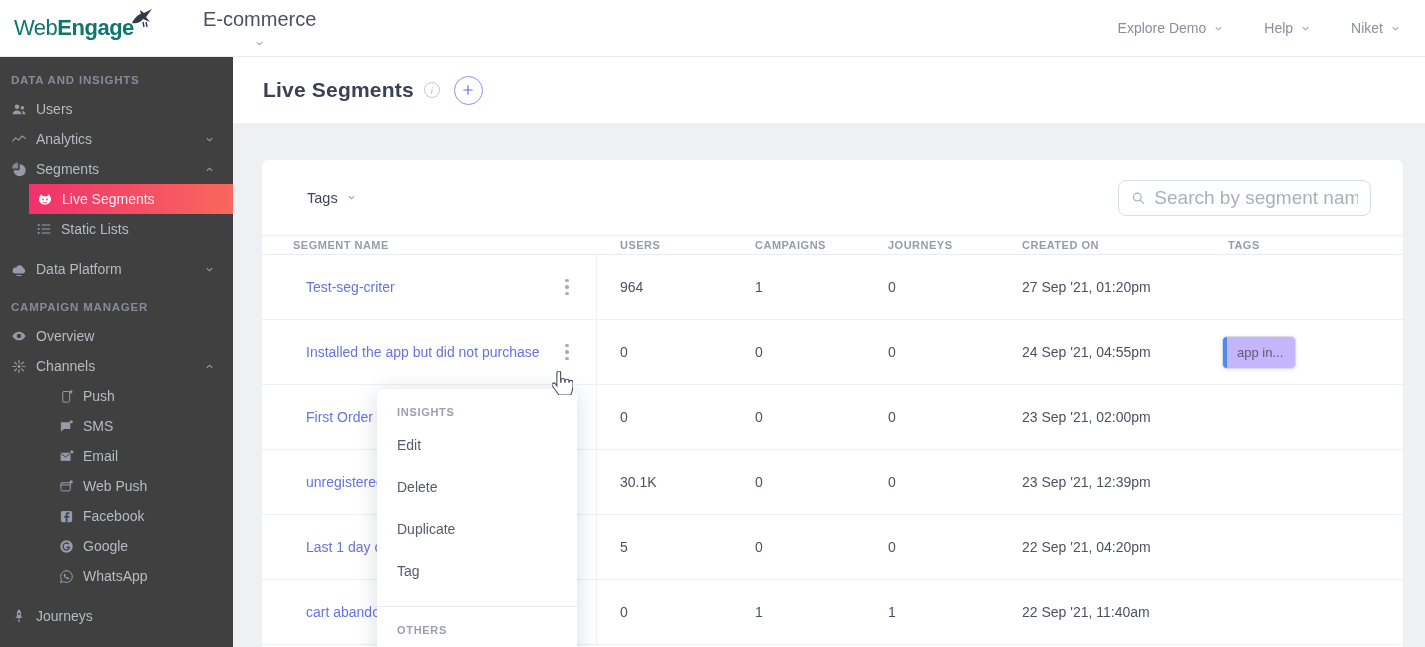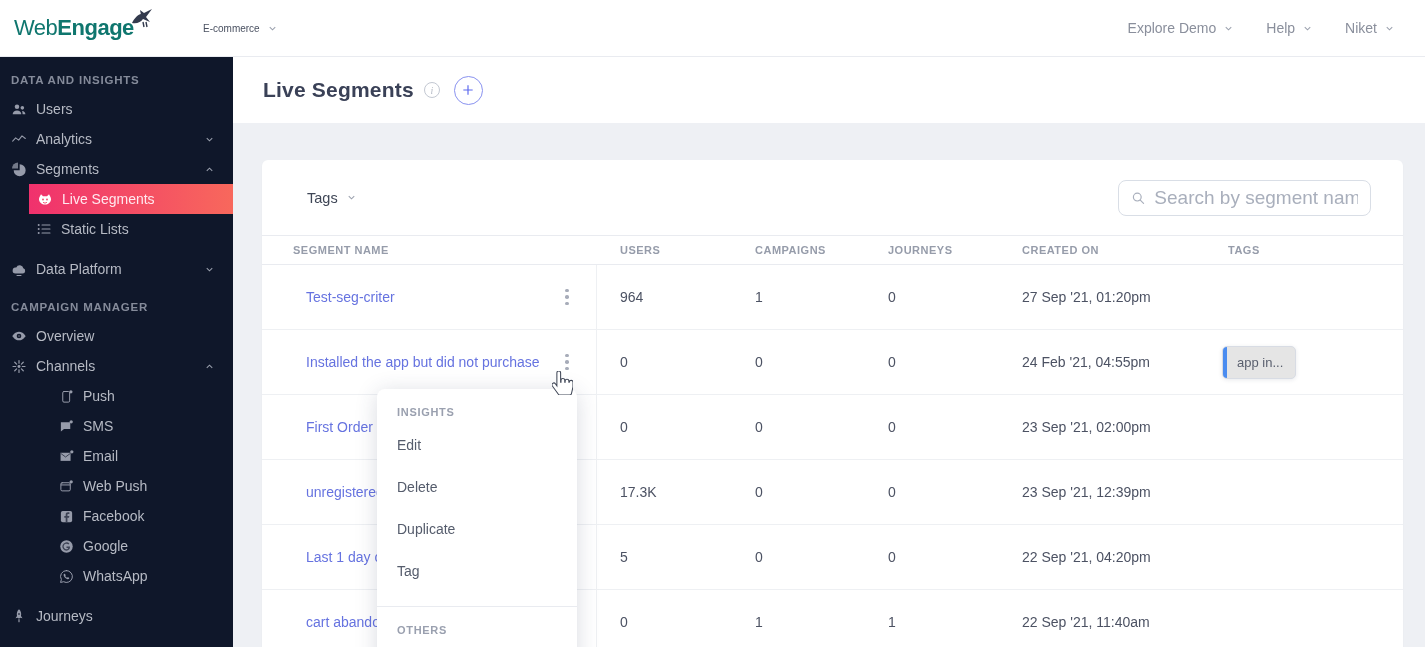--- a/index.html
+++ b/index.html
@@ -5,28 +5,28 @@
   * { margin:0; padding:0; box-sizing:border-box; }
   html,body { width:1425px; height:647px; overflow:hidden; }
   body { font-family:"Liberation Sans", sans-serif; background:#eef0f4; position:relative; }
 
   
   .topbar { height:57px; background:#fff; border-bottom:1px solid #e9ebf0; display:flex; align-items:center; position:relative; z-index:30; }
   .logo { margin-left:14px; display:flex; align-items:flex-end; color:#0f766e; position:relative; }
   .logo .lt1 { font-size:22px; font-weight:400; letter-spacing:-0.5px; }
   .logo .lt2 { font-size:22px; font-weight:800; letter-spacing:-0.5px; }
   .logo svg { position:absolute; right:-22px; top:-8px; }
-  .project { position:absolute; left:203px; display:flex; align-items:center; gap:7px; font-size:10px; color:#4a5161; cursor:pointer; }
-  .topbar-right { margin-left:auto; display:flex; align-items:center; gap:32px; padding-right:30px; }
+  .project { position:absolute; left:203px; display:flex; align-items:center; gap:7px; font-size:20px; color:#4a5161; cursor:pointer;flex-direction:column; }
+  .topbar-right { margin-left:auto; display:flex; align-items:center; gap:40px; padding-right:24px; }
   .top-item { display:flex; align-items:center; gap:7px; font-size:14px; color:#8a8f9c; cursor:pointer; }
   .chev { width:11px; height:11px; stroke:#9aa0ad; fill:none; stroke-width:2.2; }
   .chev.up { transform:rotate(180deg); }
 
   
-  .sidebar { position:absolute; left:0; top:57px; bottom:0; width:233px; background:#0f172a; z-index:20; }
+  .sidebar { position:absolute; left:0; top:57px; bottom:0; width:233px; background:#404040; z-index:20; }
   .nav-header { font-size:11.5px; font-weight:700; letter-spacing:.8px; color:#858b9a; padding:17px 0 8px 11px; }
   .nav-item { height:30px; display:flex; align-items:center; color:#b6bac4; font-size:14px; cursor:pointer; position:relative; }
   .nav-item .nicon { width:16px; display:flex; justify-content:center; margin-left:11px; margin-right:9px; flex:none; }
   .nav-item .nchev { position:absolute; right:18px; }
   .nav-sub .nicon { margin-left:36px; }
   .nav-sub2 .nicon { margin-left:58px; }
   .nav-item.active { background:linear-gradient(90deg,#f0316d,#f8685c); color:#ffe9ef; margin-left:29px; }
   .nav-item.active .nicon { margin-left:8px; }
   .gap10 { margin-top:10px; }
   .ic { stroke:#969baa; fill:none; stroke-width:1.6; stroke-linecap:round; stroke-linejoin:round; }
@@ -42,31 +42,31 @@
 
   .content { padding:37px 22px 0 29px; }
   .card { background:#fff; border-radius:6px; min-height:530px; box-shadow:0 1px 2px rgba(40,50,80,.04); }
   .card-top { height:75px; display:flex; align-items:center; justify-content:space-between; padding:0 32px 0 45px; }
   .tags-filter { display:flex; align-items:center; gap:8px; font-size:14.5px; color:#3f4656; cursor:pointer; }
   .search-box { width:253px; height:36px; border:1px solid #d9dee6; border-radius:8px; display:flex; align-items:center; padding:0 12px; gap:9px; background:#fff; }
   .search-box input { border:none; outline:none; font-size:19px; color:#4a5161; width:100%; font-family:"Liberation Sans",sans-serif; }
   .search-box input::placeholder { color:#a9afbc; }
 
   .grid { display:grid; grid-template-columns:335px 135px 133px 134px 206px 1fr; }
-  .thead { height:30px; border-top:1px solid #e9ebf0; border-bottom:1px solid #e9ebf0; align-items:center; }
+  .thead { height:20px; border-top:1px solid #e9ebf0; border-bottom:1px solid #e9ebf0; align-items:center; }
   .th { font-size:11px; font-weight:700; color:#969caa; letter-spacing:.5px; padding-left:23px; }
   .th:first-child { padding-left:31px; }
   .trow { height:65px; border-bottom:1px solid #eef0f3; align-items:center; }
   .td { font-size:14px; color:#4c5263; padding-left:23px; }
   .td.namec { padding-left:44px; display:flex; align-items:center; justify-content:space-between; align-self:stretch; border-right:1px solid #eef0f3; }
   .seg-link { color:#6673e0; cursor:pointer; white-space:nowrap; overflow:hidden; }
   .kebab-icon { width:4px; margin-right:27px; display:flex; flex-direction:column; gap:3px; cursor:pointer; flex:none; }
   .kebab-icon i { width:3.5px; height:3.5px; border-radius:50%; background:#a7acb9; }
   .td.tagsc { padding-left:17px; }
-  .tag-chip { position:relative; display:inline-block; border:1px solid #d8dce4; border-radius:5px; background:#e5e5e5; padding:8px 12px 8px 14px; font-size:13px; color:#595f6e; box-shadow:0 1px 4px rgba(30,40,70,.10); cursor:pointer; }
+  .tag-chip { position:relative; display:inline-block; border:1px solid #d8dce4; border-radius:5px; background:#c4b5fd; padding:8px 12px 8px 14px; font-size:13px; color:#595f6e; box-shadow:0 1px 4px rgba(30,40,70,.10); cursor:pointer; }
   .tag-bar { position:absolute; left:0; top:0; bottom:0; width:4px; background:#4a8cf0; border-radius:4px 0 0 4px; }
 
   
   .ctx-menu { position:absolute; left:377px; top:389px; width:200px; height:330px; background:#fff; border-radius:8px; box-shadow:0 3px 22px rgba(45,55,90,.18); z-index:40; }
   .menu-h { font-size:11px; font-weight:700; color:#9aa0af; letter-spacing:.7px; padding:17px 0 6px 20px; }
   .menu-item { padding:13px 20px; font-size:14px; color:#555c6c; cursor:pointer; }
   .menu-sep { border-top:1px solid #e9ebf0; margin-top:14px; }
 
   .cursor { position:absolute; left:552px; top:371px; z-index:50; pointer-events:none; }
 </style>
@@ -361,21 +361,21 @@
             <span class="seg-link">Installed the app but did not purchase</span>
             <span class="kebab-icon">
                 <i></i>
                 <i></i>
                 <i></i>
               </span>
           </div>
           <div class="td">0</div>
           <div class="td">0</div>
           <div class="td">0</div>
-          <div class="td">24 Feb '21, 04:55pm</div>
+          <div class="td">24 Sep '21, 04:55pm</div>
           <div class="td tagsc">
             <span class="tag-chip" style="display: inline-block;">
               <span class="tag-bar"></span>
               <span>app in...</span>
             </span>
           </div>
         </div>
 
         <div class="grid trow">
           <div class="td namec">
@@ -397,21 +397,21 @@
 
         <div class="grid trow">
           <div class="td namec">
             <span class="seg-link">unregistered u</span>
             <span class="kebab-icon">
                 <i></i>
                 <i></i>
                 <i></i>
               </span>
           </div>
-          <div class="td">17.3K</div>
+          <div class="td">30.1K</div>
           <div class="td">0</div>
           <div class="td">0</div>
           <div class="td">23 Sep '21, 12:39pm</div>
           <div class="td tagsc">
             
           </div>
         </div>
 
         <div class="grid trow">
           <div class="td namec">

